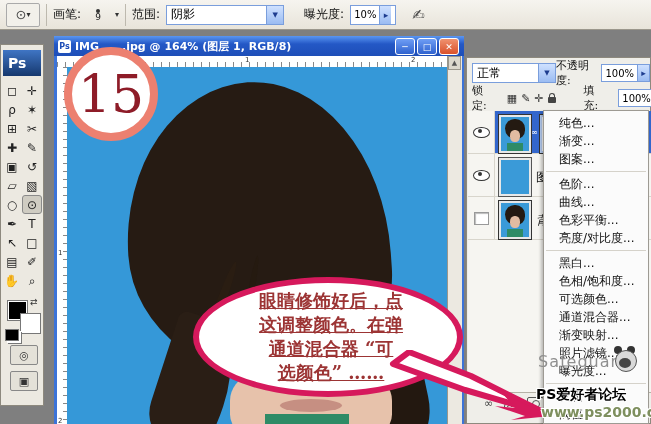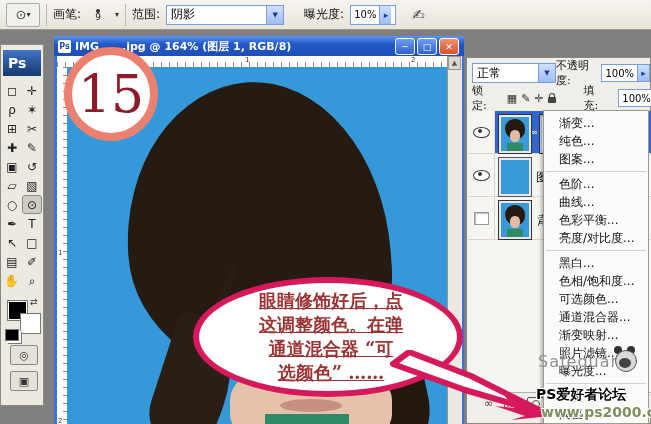--- a/index.html
+++ b/index.html
@@ -343,22 +343,22 @@
     </div>
     <div class="lbar">
       <span class="ic">∞</span>
       <span class="fxl">fx.</span>
       <span class="maskbtn"></span>
       <span class="adjbtn">◐</span>
     </div>
   </div>
 
   <div class="abs cmenu">
+    <div class="mi">纯色...</div>
     <div class="mi">渐变...</div>
-    <div class="mi">纯色...</div>
     <div class="mi">图案...</div>
     <div class="msep"></div>
     <div class="mi">色阶...</div>
     <div class="mi">曲线...</div>
     <div class="mi">色彩平衡...</div>
     <div class="mi">亮度/对比度...</div>
     <div class="msep"></div>
     <div class="mi">黑白...</div>
     <div class="mi">色相/饱和度...</div>
     <div class="mi">可选颜色...</div>

